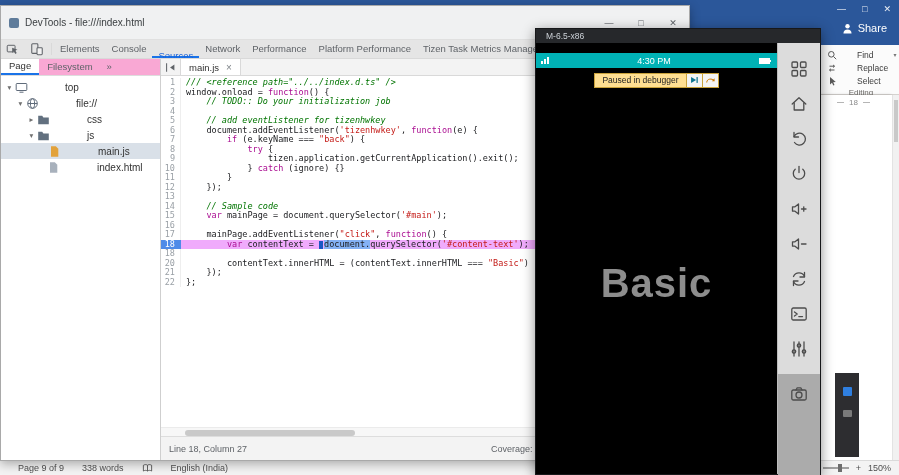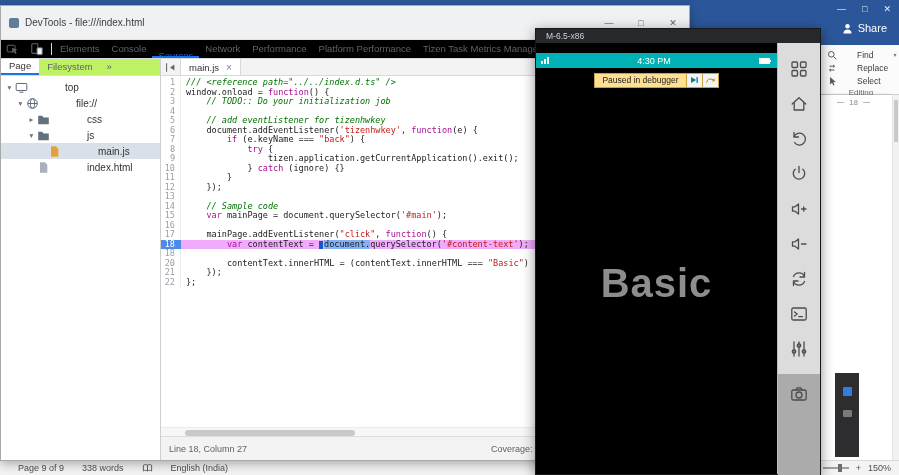--- a/index.html
+++ b/index.html
@@ -30,29 +30,29 @@
   .ws-right{margin-left:auto;display:flex;align-items:center;gap:7px;padding-right:8px;}
   .zoom-slider{width:26px;height:2px;background:#a0a0a0;position:relative;}
   .zoom-knob{position:absolute;left:60%;top:-3px;width:4px;height:8px;background:#6d6d6d;}
 
   
   .devtools{position:absolute;left:0;top:5px;width:690px;height:456px;background:#fff;border:1px solid #a9a9a9;box-shadow:0 3px 10px rgba(0,0,0,.3);display:flex;flex-direction:column;}
   .dt-titlebar{height:34px;background:#f0f1f2;display:flex;align-items:center;padding-left:8px;font-size:10px;color:#3c4043;border-bottom:1px solid #e0e0e0;flex:none;}
   .dt-appicon{width:10px;height:10px;background:#5f7c9b;border-radius:2px;margin-right:6px;flex:none;}
   .dt-controls{margin-left:auto;display:flex;height:100%;}
   .dt-controls span{width:32px;display:flex;align-items:center;justify-content:center;font-size:9px;color:#5f6368;}
-  .dt-tabbar{height:19px;background:#000000;border-bottom:1px solid #d9d9d9;display:flex;align-items:stretch;flex:none;overflow:hidden;}
+  .dt-tabbar{height:19px;background:#e5e5e5;border-bottom:1px solid #d9d9d9;display:flex;align-items:stretch;flex:none;overflow:hidden;}
   .dt-iconbtn{width:24px;display:flex;align-items:center;justify-content:center;flex:none;}
   .dt-sep{width:1px;background:#d9d9d9;margin:3px 2px;flex:none;}
   .dt-tabs{display:flex;}
   .dt-tab{padding:0 6px;font-size:9.5px;line-height:18px;color:#5f6368;white-space:nowrap;}
   .dt-tab.active{color:#1a63d8;border-bottom:2px solid #1a73e8;line-height:16px;margin-top:8px;}
   .dt-main{flex:1;display:flex;min-height:0;}
   .dt-sidebar{width:160px;border-right:1px solid #cfcfcf;display:flex;flex-direction:column;background:#fff;flex:none;}
-  .sb-tabs{height:17px;border-bottom:1px solid #ddd;display:flex;align-items:stretch;font-size:9.5px;color:#5f6368;background:#bef264;flex:none;}
+  .sb-tabs{height:17px;border-bottom:1px solid #ddd;display:flex;align-items:stretch;font-size:9.5px;color:#5f6368;background:#f9a8d4;flex:none;}
   .sb-tab{padding:0 8px;line-height:16px;}
   .sb-tab.active{color:#333;background:#fff;border-bottom:2px solid #1a73e8;line-height:14px;}
   .sb-overflow{margin-left:2px;line-height:16px;padding:0 4px;color:#5f6368;}
   .tree{flex:1;padding-top:3px;font-size:10px;color:#333;overflow:hidden;}
   .tree-row{height:16px;display:flex;align-items:center;}
   .tree-row.selected{background:#d9e0e8;}
   .tree-arrow{width:9px;font-size:7.5px;color:#707070;text-align:center;flex:none;}
   .tree-icon{width:13px;height:13px;margin:0 4px 0 1px;flex:none;display:flex;}
   .tree-icon svg{width:13px;height:13px;}
   .tree-label{white-space:nowrap;margin-left:33px;}
@@ -282,21 +282,21 @@
             </div>
             <div class="tree-row selected" style="padding-left: 37px;">
               <span class="tree-arrow"></span>
               <span class="tree-icon">
                 <svg viewBox="0 0 13 13">
                   <path d="M3 1.2 h4.8 L10.3 3.7 V11.8 H3 Z" fill="#e2a23b"></path>
                 </svg>
               </span>
               <span class="tree-label">main.js</span>
             </div>
-            <div class="tree-row" style="padding-left: 26px;">
+            <div class="tree-row" style="padding-left: 36px;">
               <span class="tree-arrow"></span>
               <span class="tree-icon">
                 <svg viewBox="0 0 13 13">
                   <path d="M3 1.2 h4.8 L10.3 3.7 V11.8 H3 Z" fill="#a8b1bc"></path>
                 </svg>
               </span>
               <span class="tree-label">index.html</span>
             </div>
           </div>
       </div>

